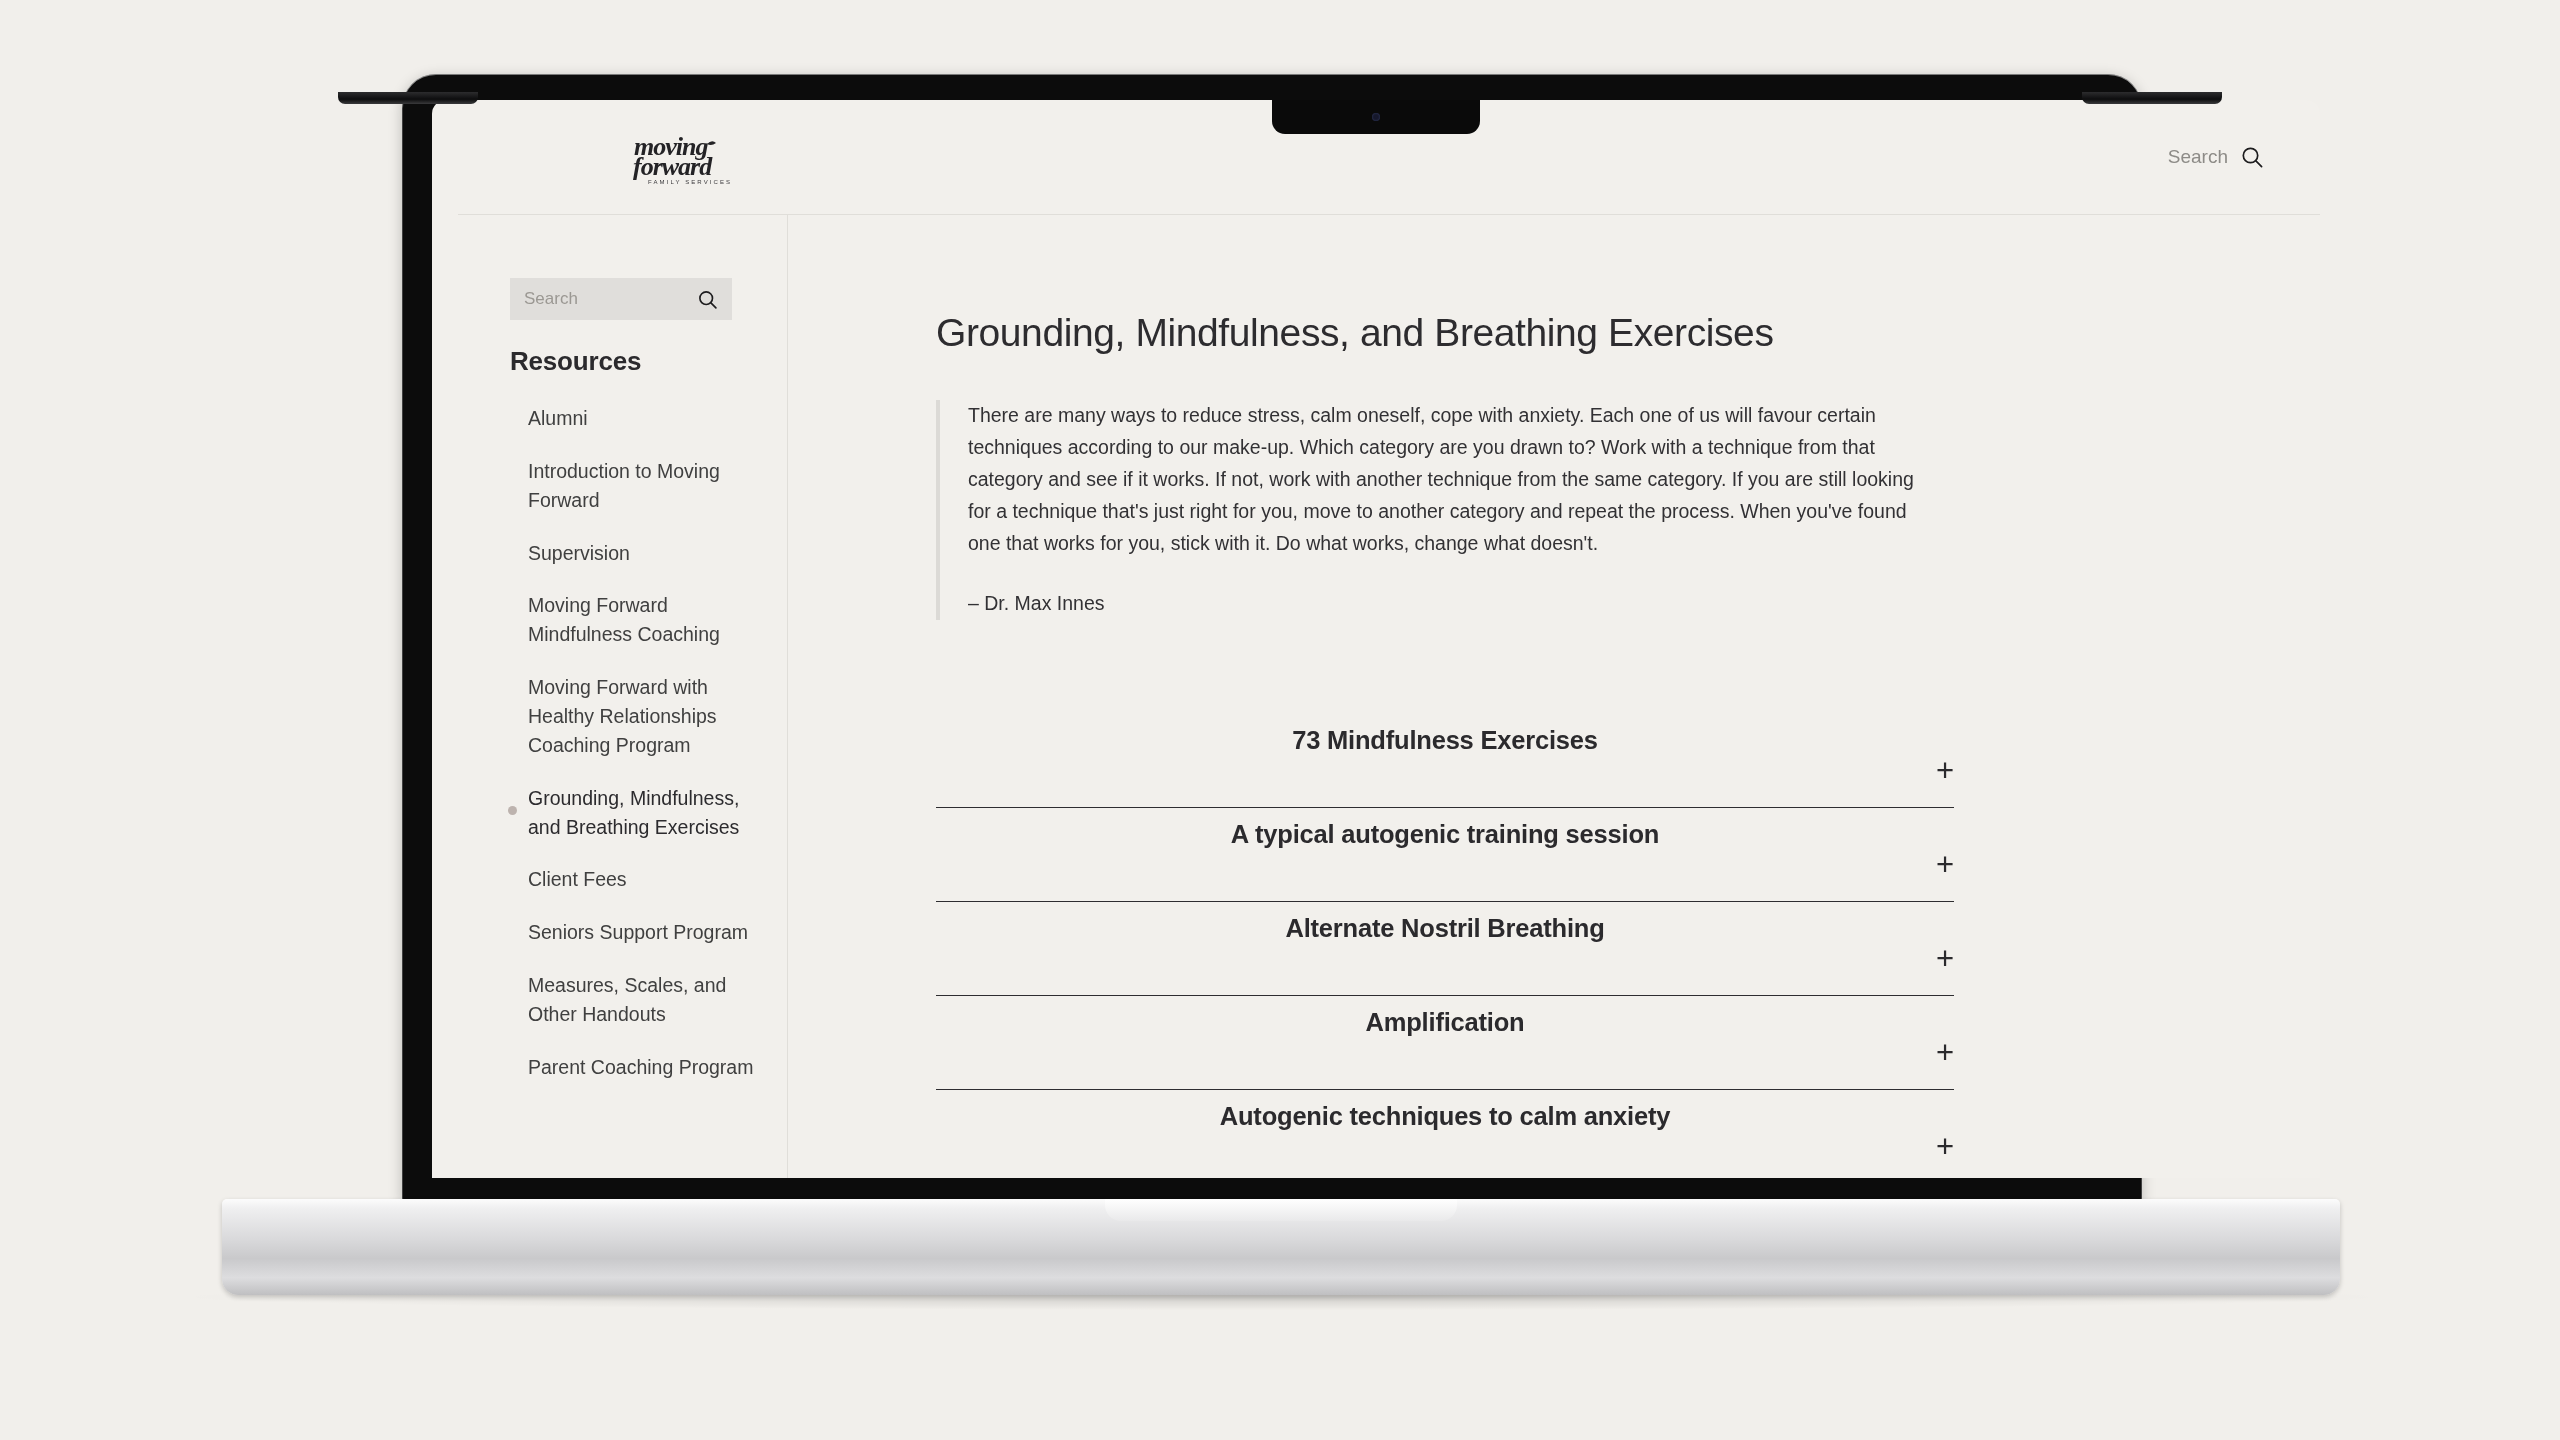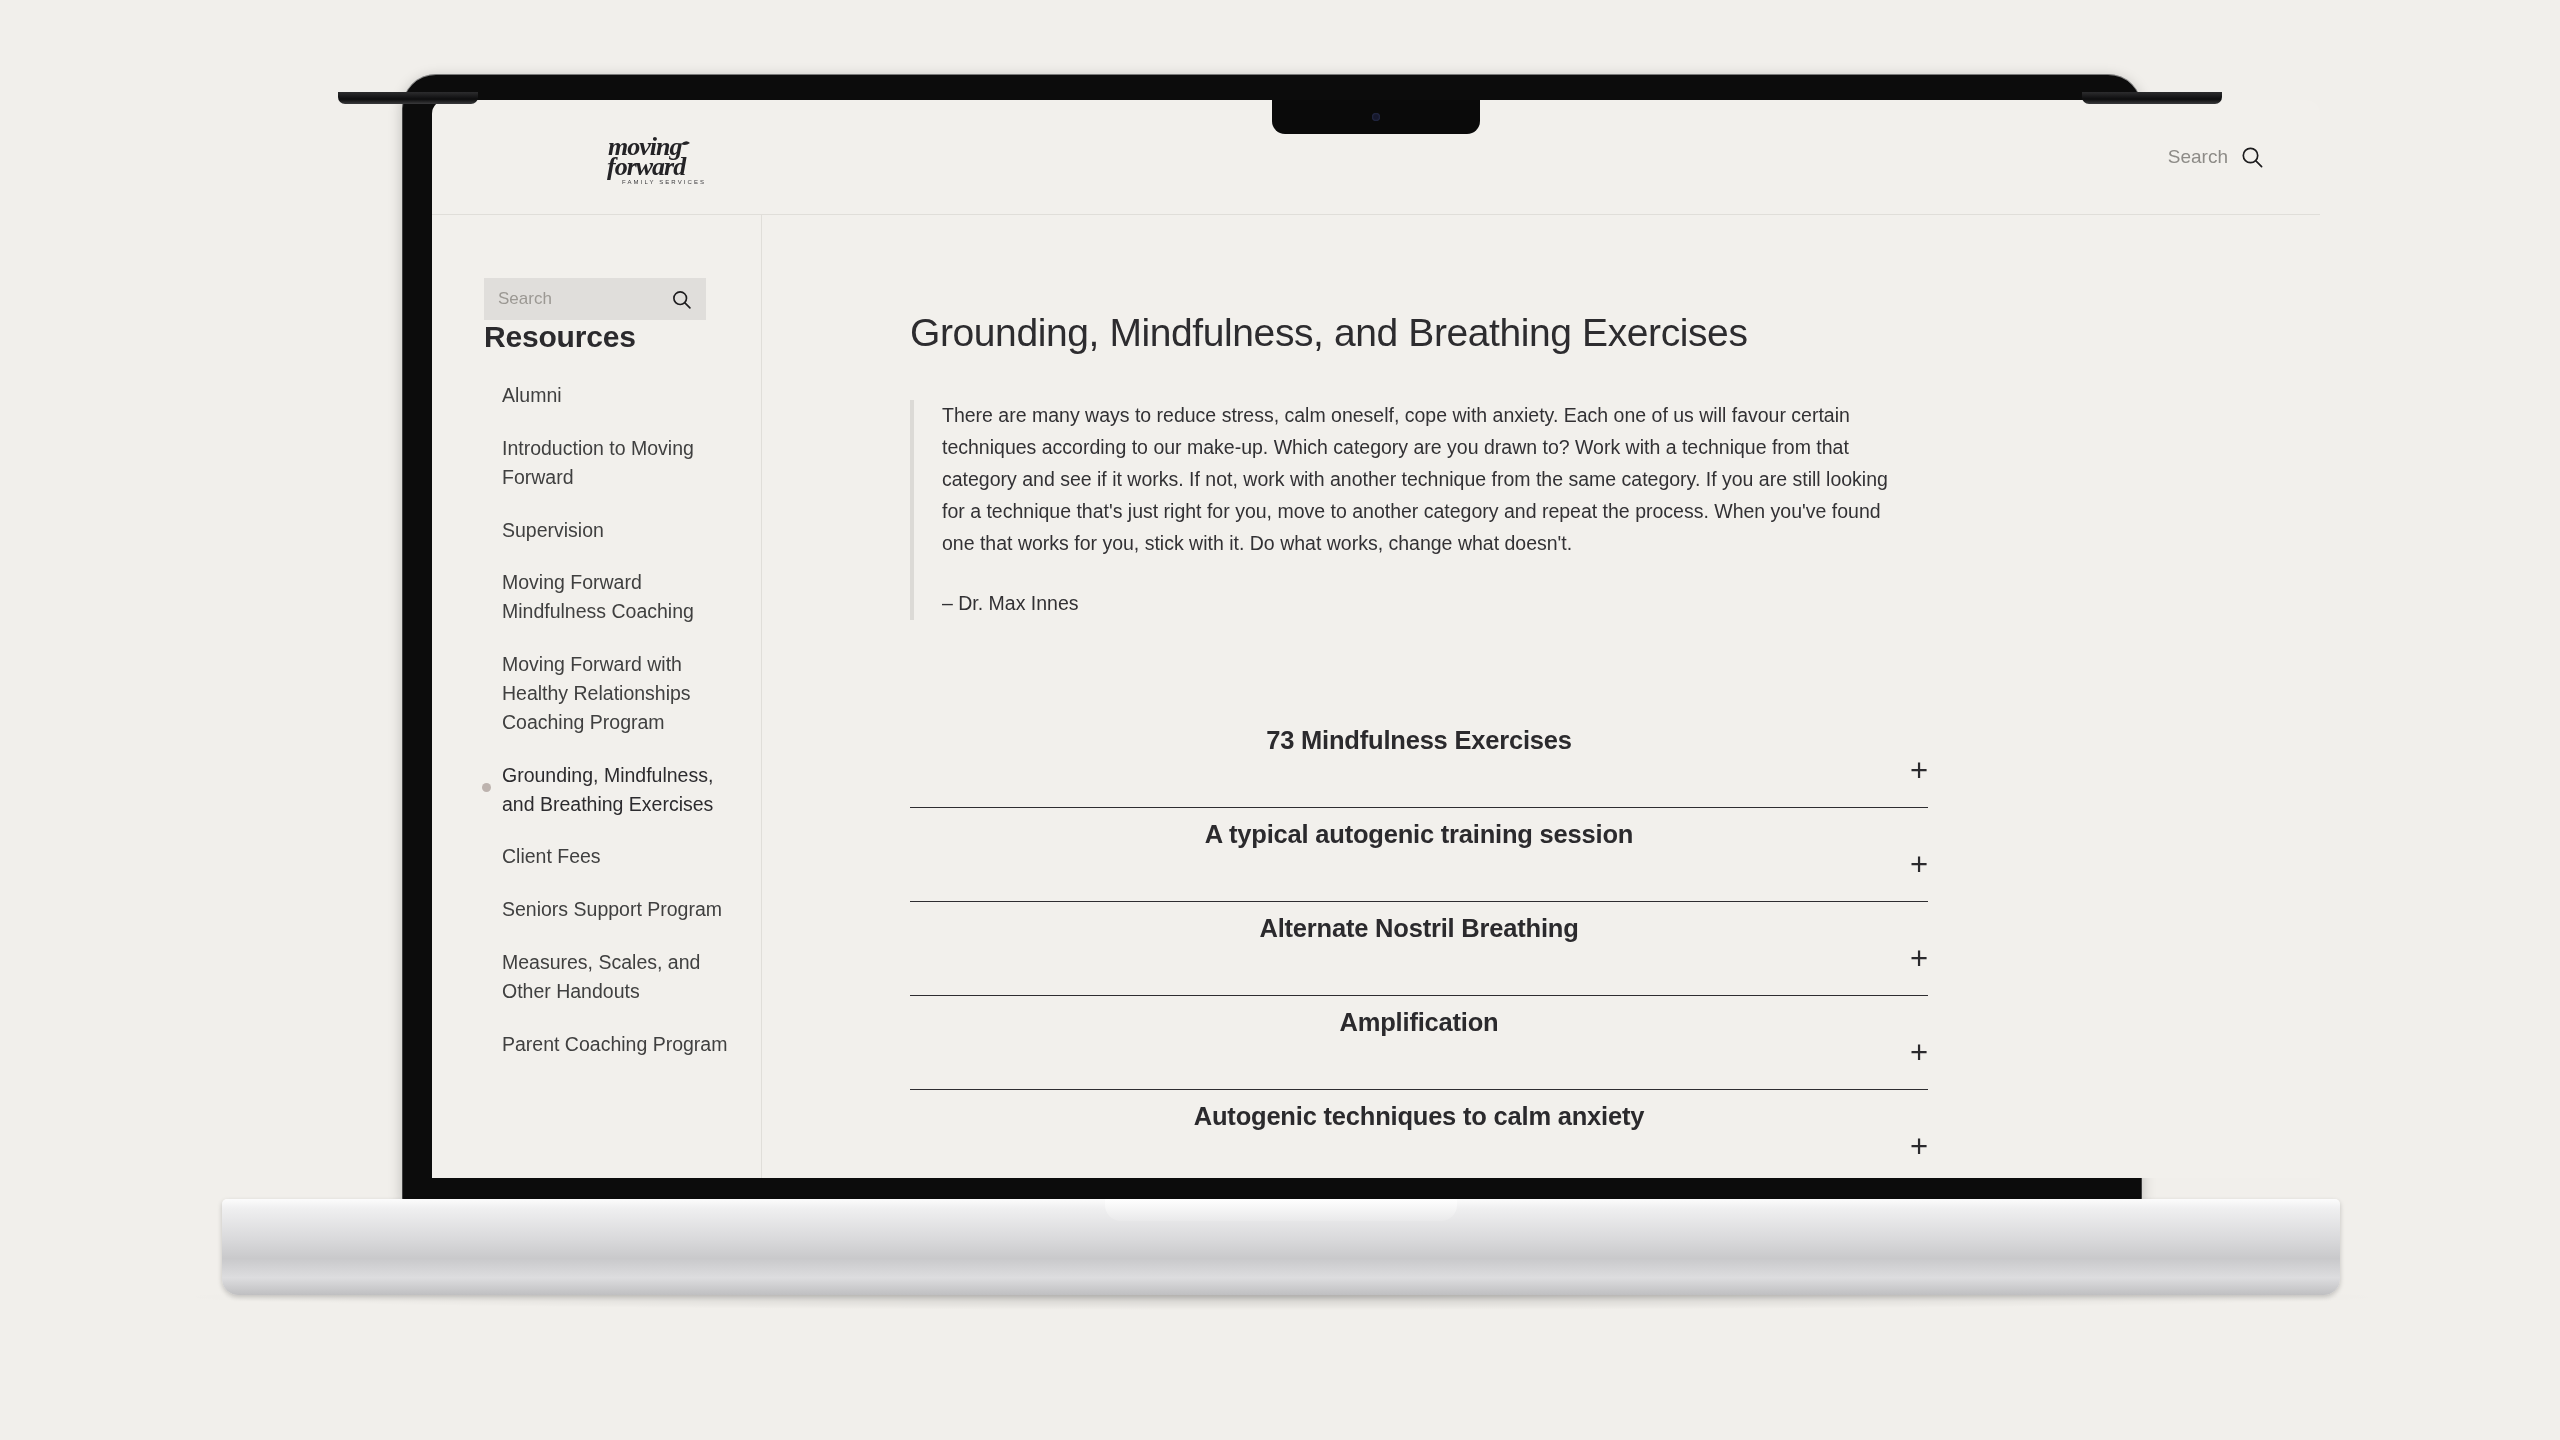--- a/index.html
+++ b/index.html
@@ -56,20 +56,21 @@
 
   .screen {
     position: absolute;
     left: 30px;
     top: 26px;
     width: 1888px;
     height: 1078px;
     background: #f2f0ec;
     border-radius: 14px 14px 0 0;
     overflow: hidden;
+    padding-left: 26px;
   }
 
   .notch {
     position: absolute;
     left: 50%;
     transform: translateX(-50%);
     top: 0;
     width: 208px;
     height: 34px;
     background: #0a0a0a;
@@ -161,22 +162,23 @@
     background: transparent;
     font-family: "Liberation Sans", sans-serif;
     font-size: 17px;
     color: #4a4a4a;
     width: 160px;
   }
   .side-search input::placeholder { color: #9b9893; }
   .side-search .mag { margin-left: auto; }
 
   .side-title {
-    font-family: "Liberation Sans", sans-serif;
-    font-size: 30px;
+    margin-top: 26px;
+    font-family: "Liberation Sans", sans-serif;
+    font-size: 26px;
     font-weight: bold;
     color: #2b2a2d;
     letter-spacing: -0.2px;
   }
 
   .side-links { margin-top: 27px; list-style: none; }
   .side-links li { position: relative; margin-bottom: 24px; }
   .side-links a {
     display: block;
     font-family: "Liberation Sans", sans-serif;

